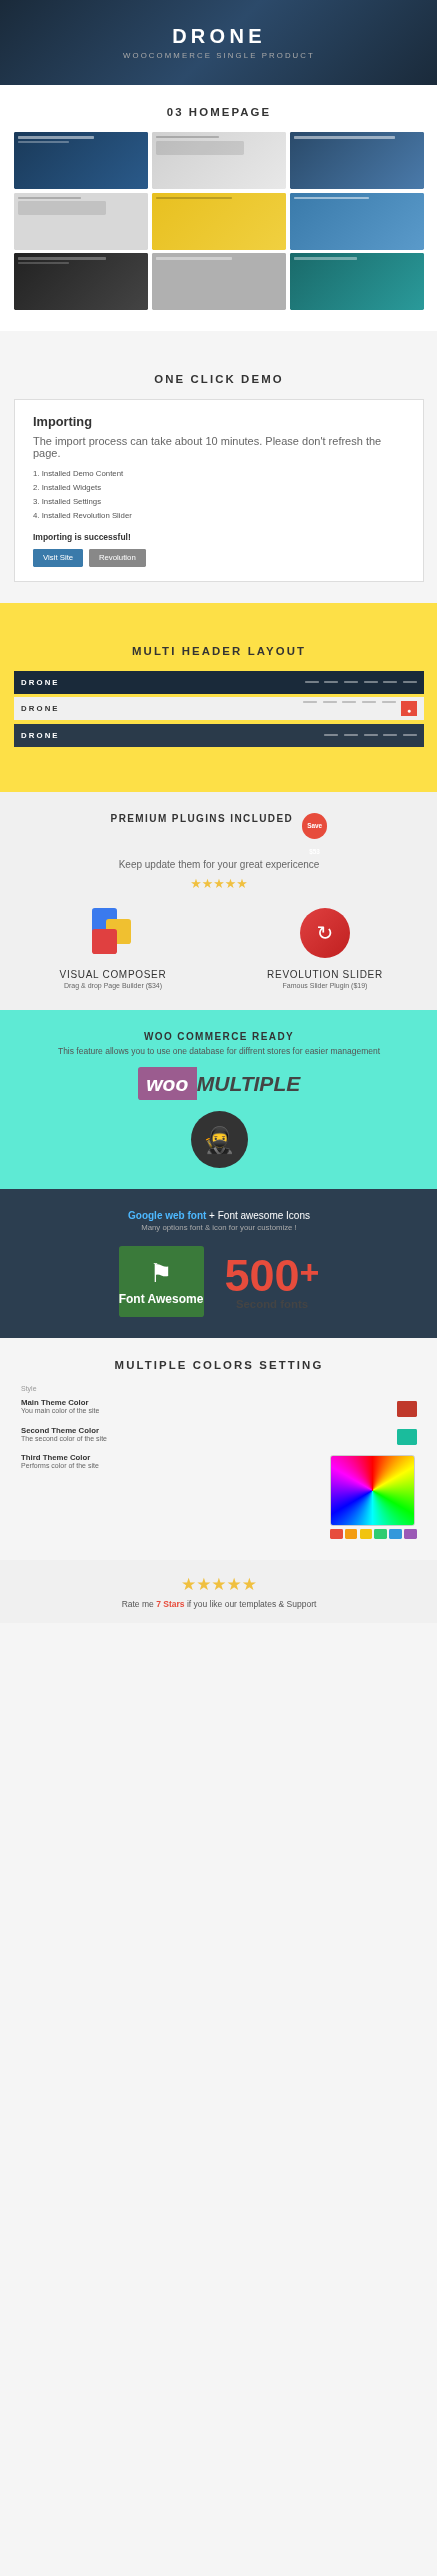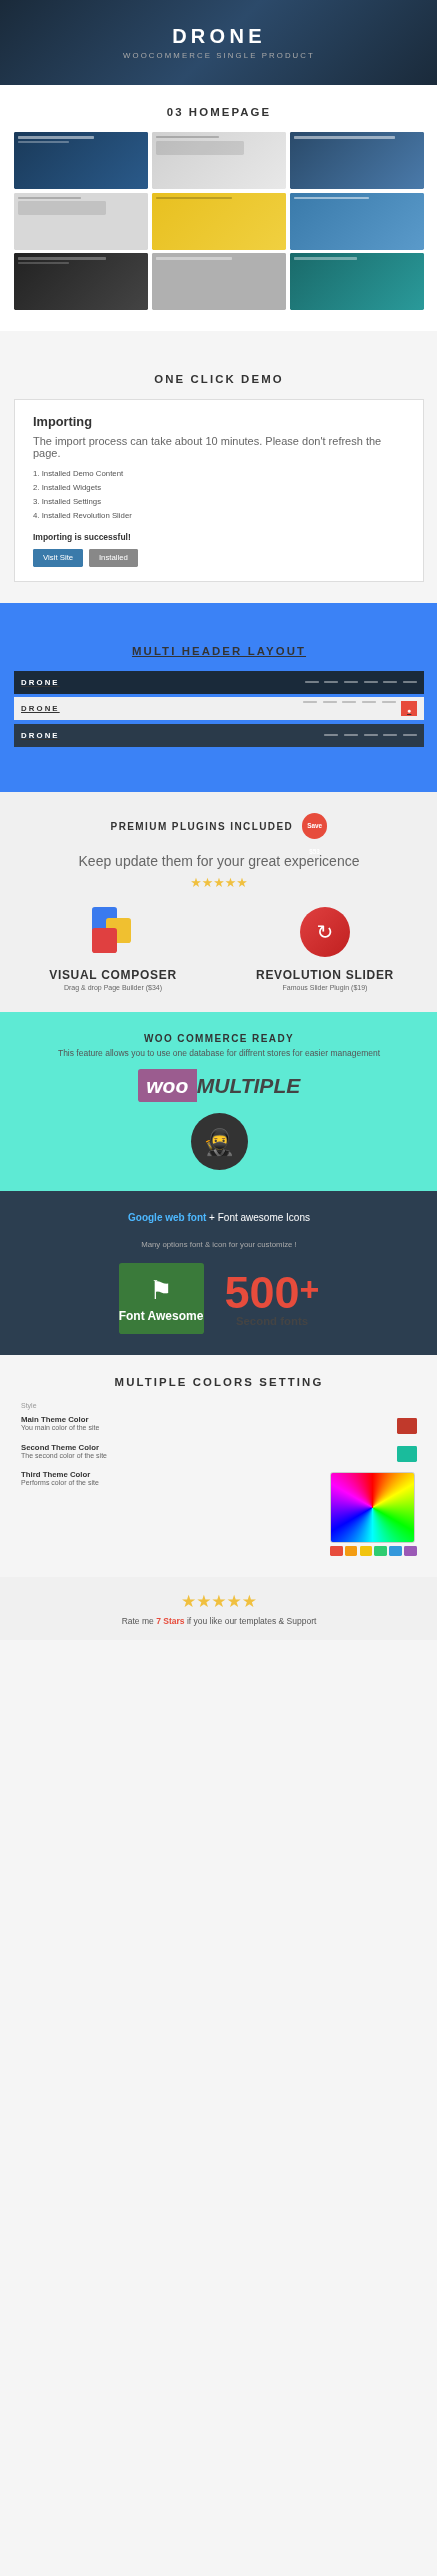--- a/index.html
+++ b/index.html
@@ -167,23 +167,23 @@
       text-align: center;
     }
     .plugins-title {
       font-size: 10px;
       font-weight: 700;
       letter-spacing: 1.4px;
       color: #333;
       text-transform: uppercase;
     }
     .plugins-subtitle {
-      font-size: 14px;
+      font-size: 10px;
       color: #666;
-      margin-top: 14px;
+      margin-top: 20px;
     }
     .save-badge {
       display: inline-block;
       background: #e74c3c;
       color: white;
       font-size: 7.8px;
       font-weight: 700;
       border-radius: 50%;
       width: 25.6px;
       height: 25.6px;
@@ -234,22 +234,22 @@
       background: linear-gradient(135deg, #e04040 0%, #c02020 100%);
       border-radius: 50%;
       display: flex;
       align-items: center;
       justify-content: center;
       color: white;
       font-size: 17px;
     }
 
     .plugin-name {
-      font-size: 12px;
-      font-weight: 700;
+      font-size: 10px;
+      font-weight: 400;
       letter-spacing: 0.7px;
       text-transform: uppercase;
       color: #333;
     }
     .plugin-desc {
       font-size: 7px;
       color: #666;
       margin-top: 2.1px;
     }
 
@@ -307,21 +307,21 @@
 
     
     .gfonts-section {
       background: #2c3e50;
       padding: 21px 14px;
       text-align: center;
     }
     .gfonts-label {
       font-size: 10px;
       color: white;
-      margin-bottom: 17px;
+      margin-bottom: 2px;
     }
     .gfonts-label strong { color: #4db8ff; }
     .gfonts-sublabel {
       font-size: 7.8px;
       color: #aaa;
       margin-bottom: 14px;
     }
     .gfonts-icons-row {
       display: flex;
       justify-content: center;
@@ -480,26 +480,26 @@
     <div class="demo-box-desc">The import process can take about 10 minutes. Please don't refresh the page.</div>
     <div class="demo-steps">
       <div>1. Installed Demo Content</div>
       <div>2. Installed Widgets</div>
       <div>3. Installed Settings</div>
       <div>4. Installed Revolution Slider</div>
     </div>
     <div class="demo-success">Importing is successful!</div>
     <div class="demo-buttons">
       <button class="demo-btn blue">Visit Site</button>
-      <button class="demo-btn gray">Installed</button>
-    </div>
-  </div>
-</div>
-
-<div style="background:#3b82f6; padding:21px 0;text-decoration:underline;">
+      <button class="demo-btn gray">Revolution</button>
+    </div>
+  </div>
+</div>
+
+<div style="background:#fde047; padding:21px 0;">
   <div class="section-title">MULTI HEADER LAYOUT</div>
   <div class="header-section">
 
     <div class="header-preview header-p1">
       <div class="header-logo-text">DRONE</div>
       <div class="header-nav-dots">
         <div class="header-nav-dot"></div>
         <div class="header-nav-dot"></div>
         <div class="header-nav-dot"></div>
         <div class="header-nav-dot"></div>
@@ -529,21 +529,21 @@
         <div class="header-nav-dot"></div>
         <div class="header-nav-dot"></div>
         <div class="header-nav-dot"></div>
         <div class="header-nav-dot"></div>
       </div>
     </div>
   </div>
 </div>
 
 <div class="plugins-section">
-  <div style="display:flex;align-items:center;justify-content:center;gap:3px;">
+  <div style="display:flex;justify-content:center;gap:3px;">
     <div class="plugins-title">PREMIUM PLUGINS INCLUDED</div>
     <div class="save-badge">
       <span style="font-size:6.4px;">Save<br>$53</span>
     </div>
   </div>
   <div class="plugins-subtitle">Keep update them for your great expericence</div>
   <div class="stars">★★★★★</div>
   <div class="plugins-grid">
 
     <div class="plugin-item">

